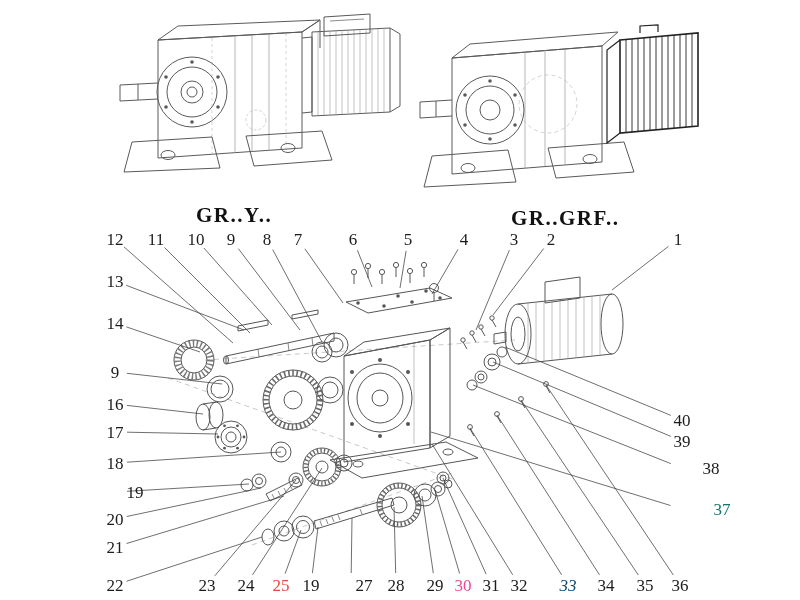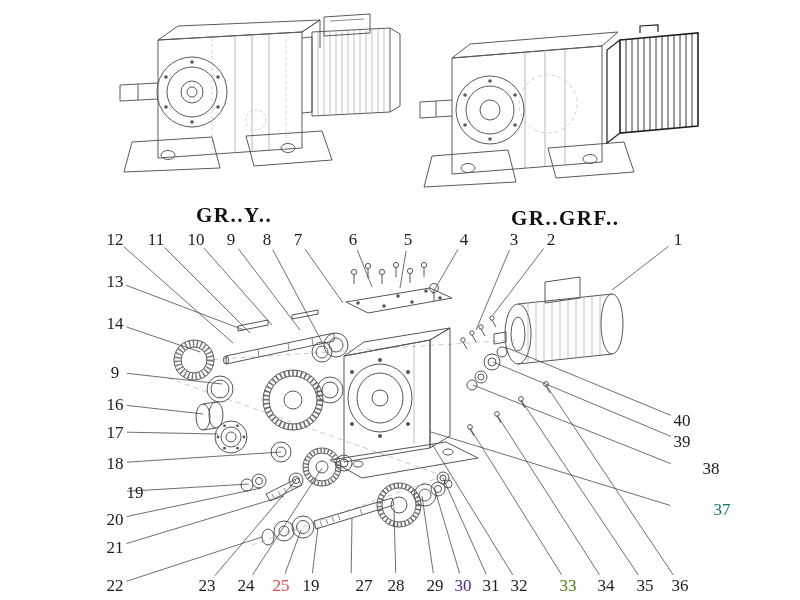--- a/index.html
+++ b/index.html
@@ -366,24 +366,24 @@
       <div class="callout" style="left: 115px; top: 519px; color: rgb(28, 28, 28); text-align: right;">20</div>
       <div class="callout" style="left: 115px; top: 547px; color: rgb(28, 28, 28);">21</div>
       <div class="callout" style="left: 115px; top: 585px; color: rgb(28, 28, 28);">22</div>
       <div class="callout" style="left: 207px; top: 585px; color: rgb(28, 28, 28);">23</div>
       <div class="callout" style="left: 246px; top: 585px; color: rgb(28, 28, 28);">24</div>
       <div class="callout" style="left: 281px; top: 585px; color: #ef4444;">25</div>
       <div class="callout" style="left: 311px; top: 585px; color: rgb(28, 28, 28);">19</div>
       <div class="callout" style="left: 364px; top: 585px; color: rgb(28, 28, 28);">27</div>
       <div class="callout" style="left: 396px; top: 585px; color: rgb(28, 28, 28);">28</div>
       <div class="callout" style="left: 435px; top: 585px; color: rgb(28, 28, 28);">29</div>
-      <div class="callout" style="left: 463px; top: 585px; color: #4c1d95;">30</div>
+      <div class="callout" style="left: 463px; top: 585px; color: #ec4899;">30</div>
       <div class="callout" style="left: 491px; top: 585px; color: rgb(28, 28, 28);">31</div>
       <div class="callout" style="left: 519px; top: 585px; color: rgb(28, 28, 28);">32</div>
-      <div class="callout" style="left: 568px; top: 585px; color: #4d7c0f;">33</div>
+      <div class="callout" style="left: 568px; top: 585px; color: #0c4a6e; font-style: italic;">33</div>
       <div class="callout" style="left: 606px; top: 585px; color: rgb(28, 28, 28);">34</div>
       <div class="callout" style="left: 645px; top: 585px; color: rgb(28, 28, 28);">35</div>
       <div class="callout" style="left: 680px; top: 585px; color: rgb(28, 28, 28);">36</div>
       <div class="callout" style="left: 722px; top: 509px; color: #0f766e;">37</div>
       <div class="callout" style="left: 711px; top: 468px; color: rgb(28, 28, 28);">38</div>
       <div class="callout" style="left: 682px; top: 441px; color: rgb(28, 28, 28);">39</div>
       <div class="callout" style="left: 682px; top: 420px; color: rgb(28, 28, 28);">40</div>
     </div>
 
   <div class="heading left">GR..Y..</div>

